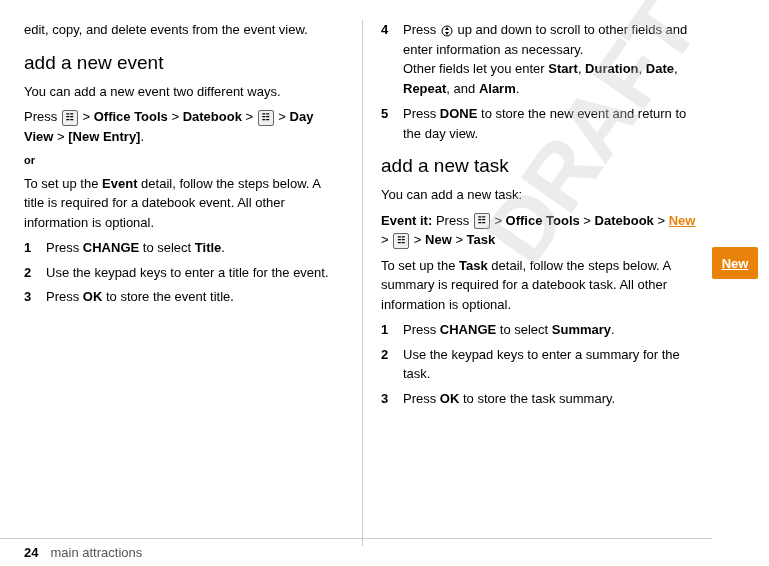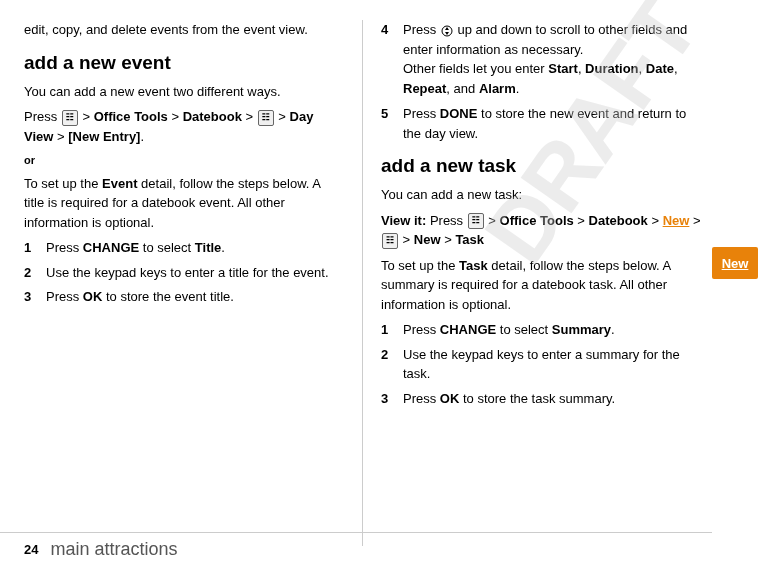--- a/index.html
+++ b/index.html
@@ -34,21 +34,21 @@
     }
 
     .intro-text {
       font-size: 13px;
       line-height: 1.5;
       margin-bottom: 12px;
     }
 
     h2 {
       font-size: 19px;
-      font-weight: bold;
+      font-weight: normal;
       margin-bottom: 8px;
       color: #000;
     }
 
     .body-text {
       font-size: 13px;
       line-height: 1.5;
       margin-bottom: 6px;
     }
 
@@ -143,21 +143,21 @@
       align-items: center;
     }
 
     .page-num {
       font-size: 13px;
       font-weight: bold;
       margin-right: 12px;
     }
 
     .footer-label {
-      font-size: 18px;
+      font-size: 13px;
       color: #555;
     }
 
     .nav-icon {
       display: inline-flex;
       align-items: center;
       justify-content: center;
       width: 16px;
       height: 16px;
       border: 1px solid #666;
@@ -237,21 +237,21 @@
     <div class="step-row" style="margin-bottom:12px;">
       <span class="step-num bold">5</span>
       <span class="step-text">Press <strong>DONE</strong> to store the new event and return to the day view.</span>
     </div>
 
     <h2>add a new task</h2>
 
     <p class="body-text">You can add a new task:</p>
 
     <p class="find-it">
-      <span class="find-label">View it: </span>
+      <span class="find-label">Event it: </span>
       <span>Press </span><span class="nav-icon">☷</span>
       <span> &gt; <strong>Office Tools</strong> &gt; <strong>Datebook</strong> &gt; </span><span style="color:#e8820a; text-decoration:underline; font-weight:bold;">New</span>
       <span> &gt; </span><span class="nav-icon">☷</span><span> &gt; <strong>New</strong> &gt; <strong>Task</strong></span>
     </p>
 
     <p class="body-text">
       To set up the <strong>Task</strong> detail, follow the steps below. A summary is required for a datebook task. All other information is optional.
     </p>
 
     <div class="step-container">

